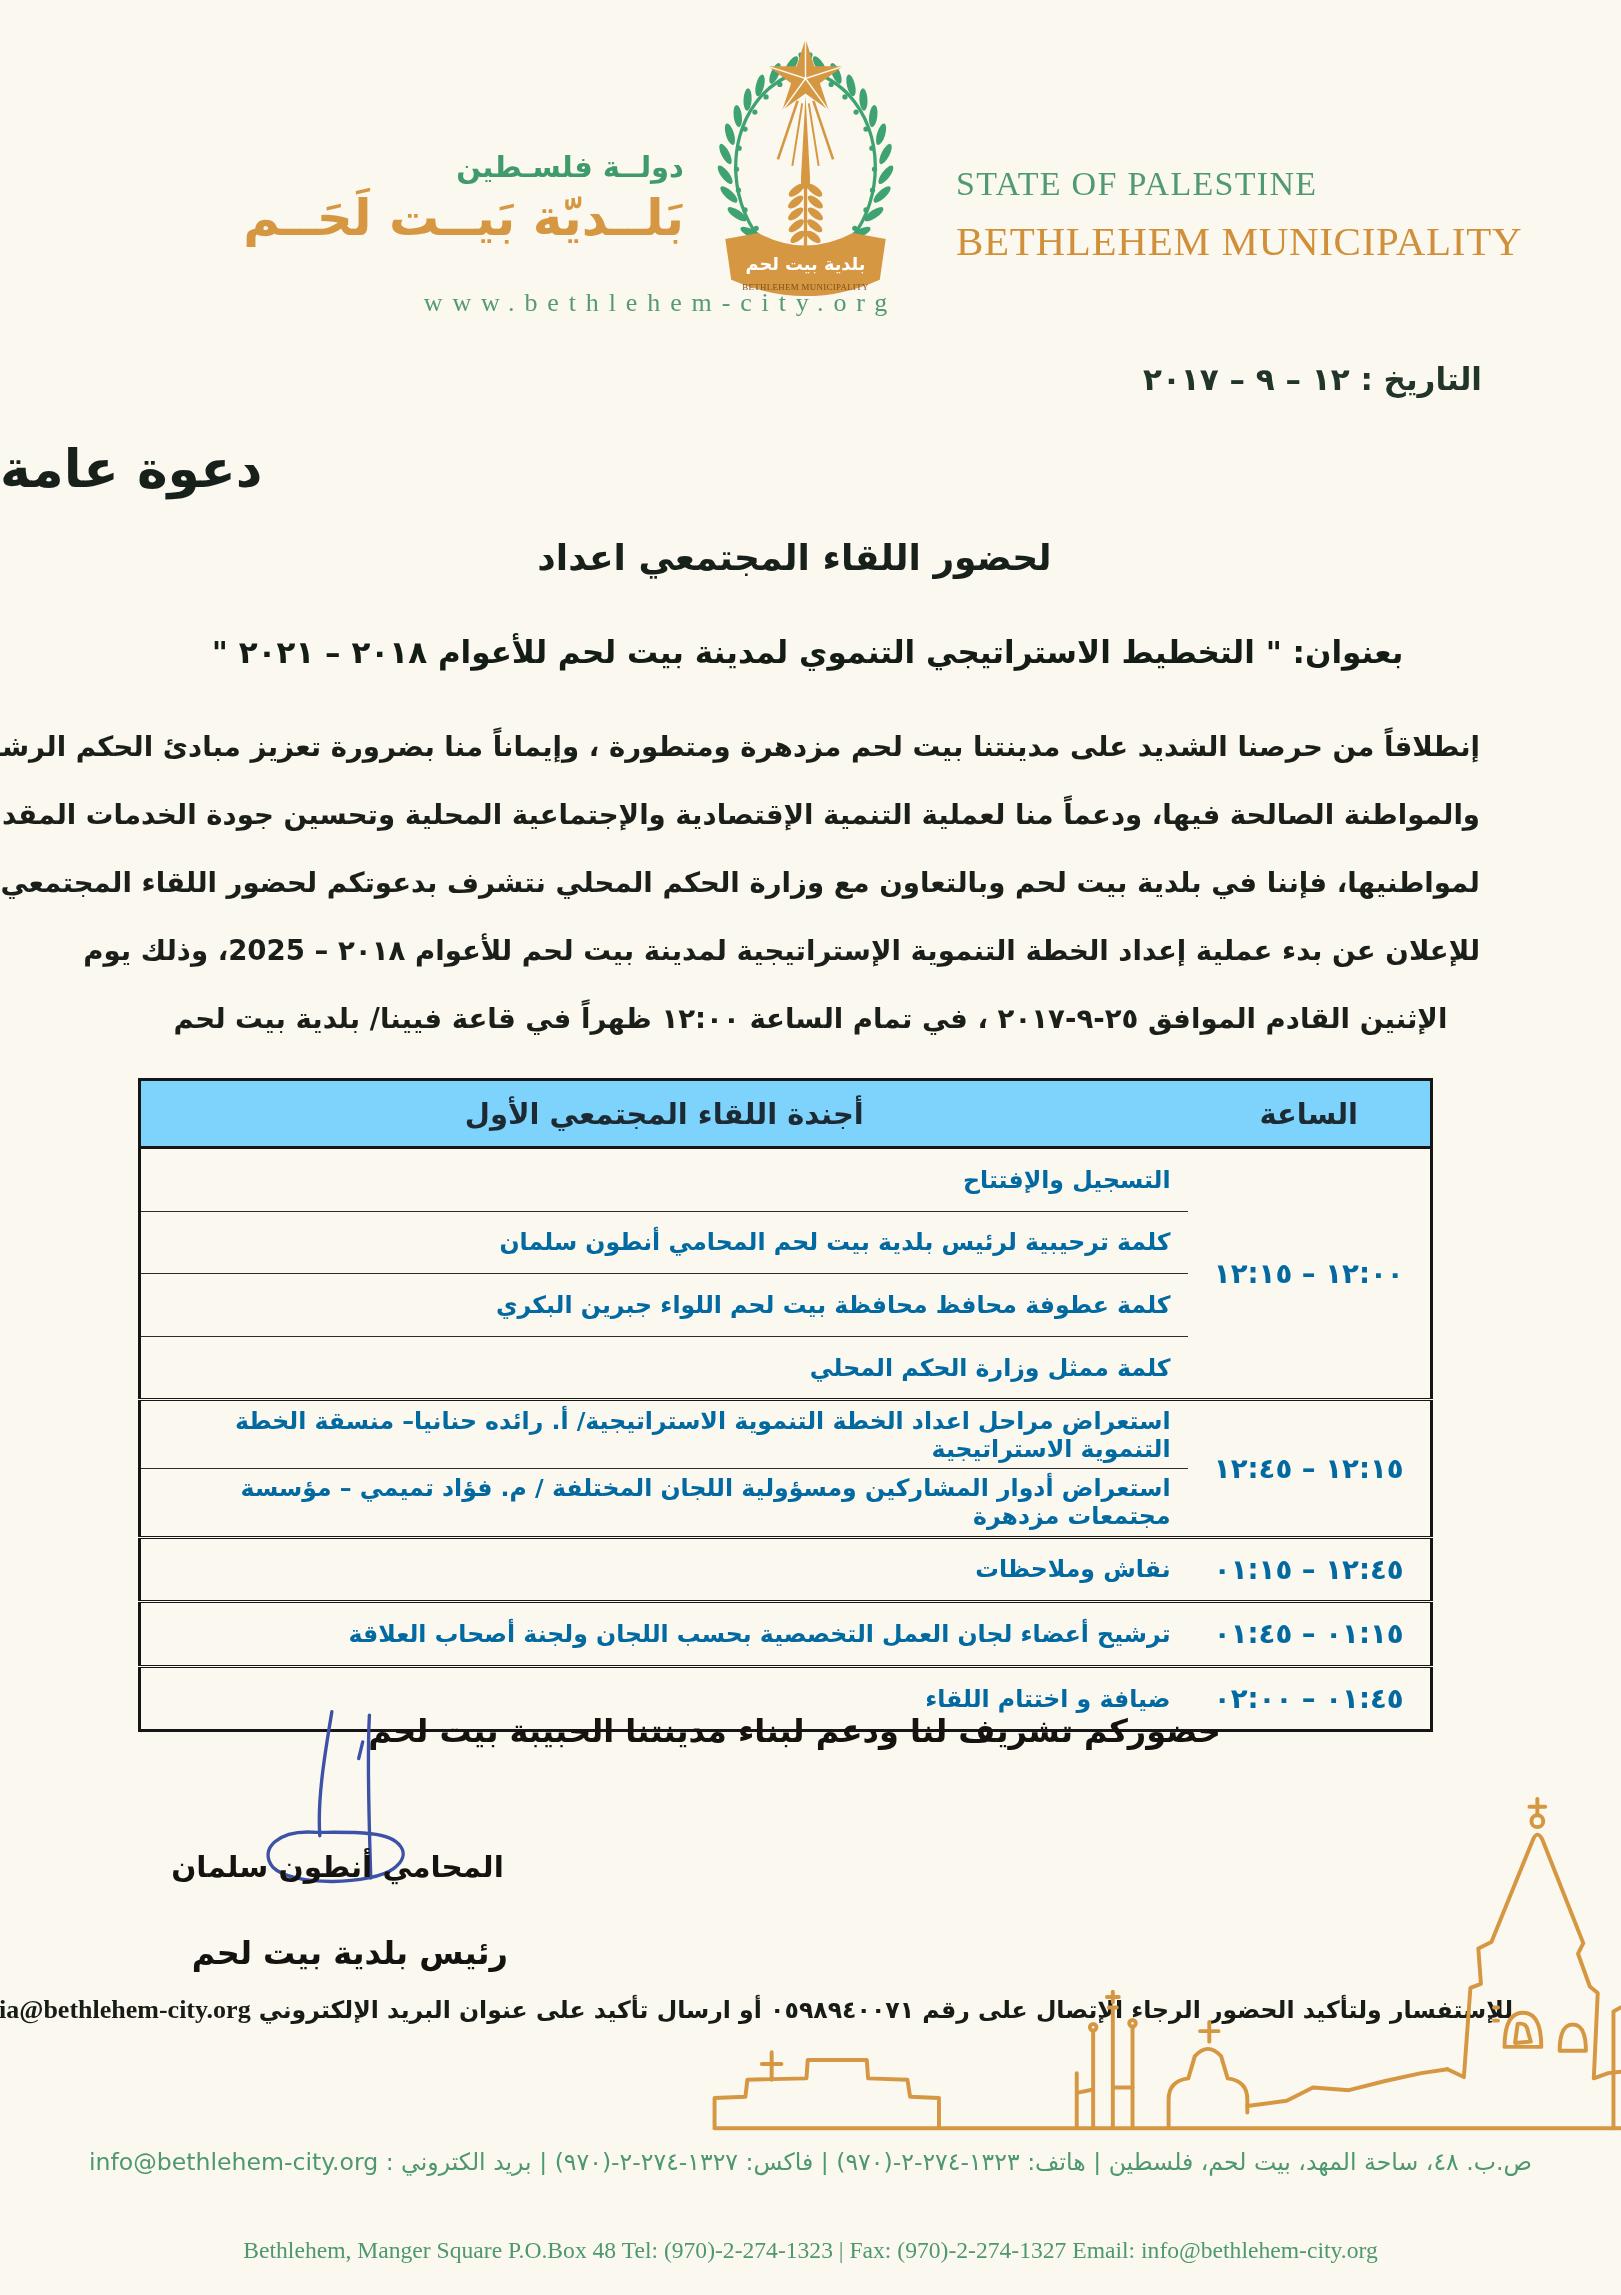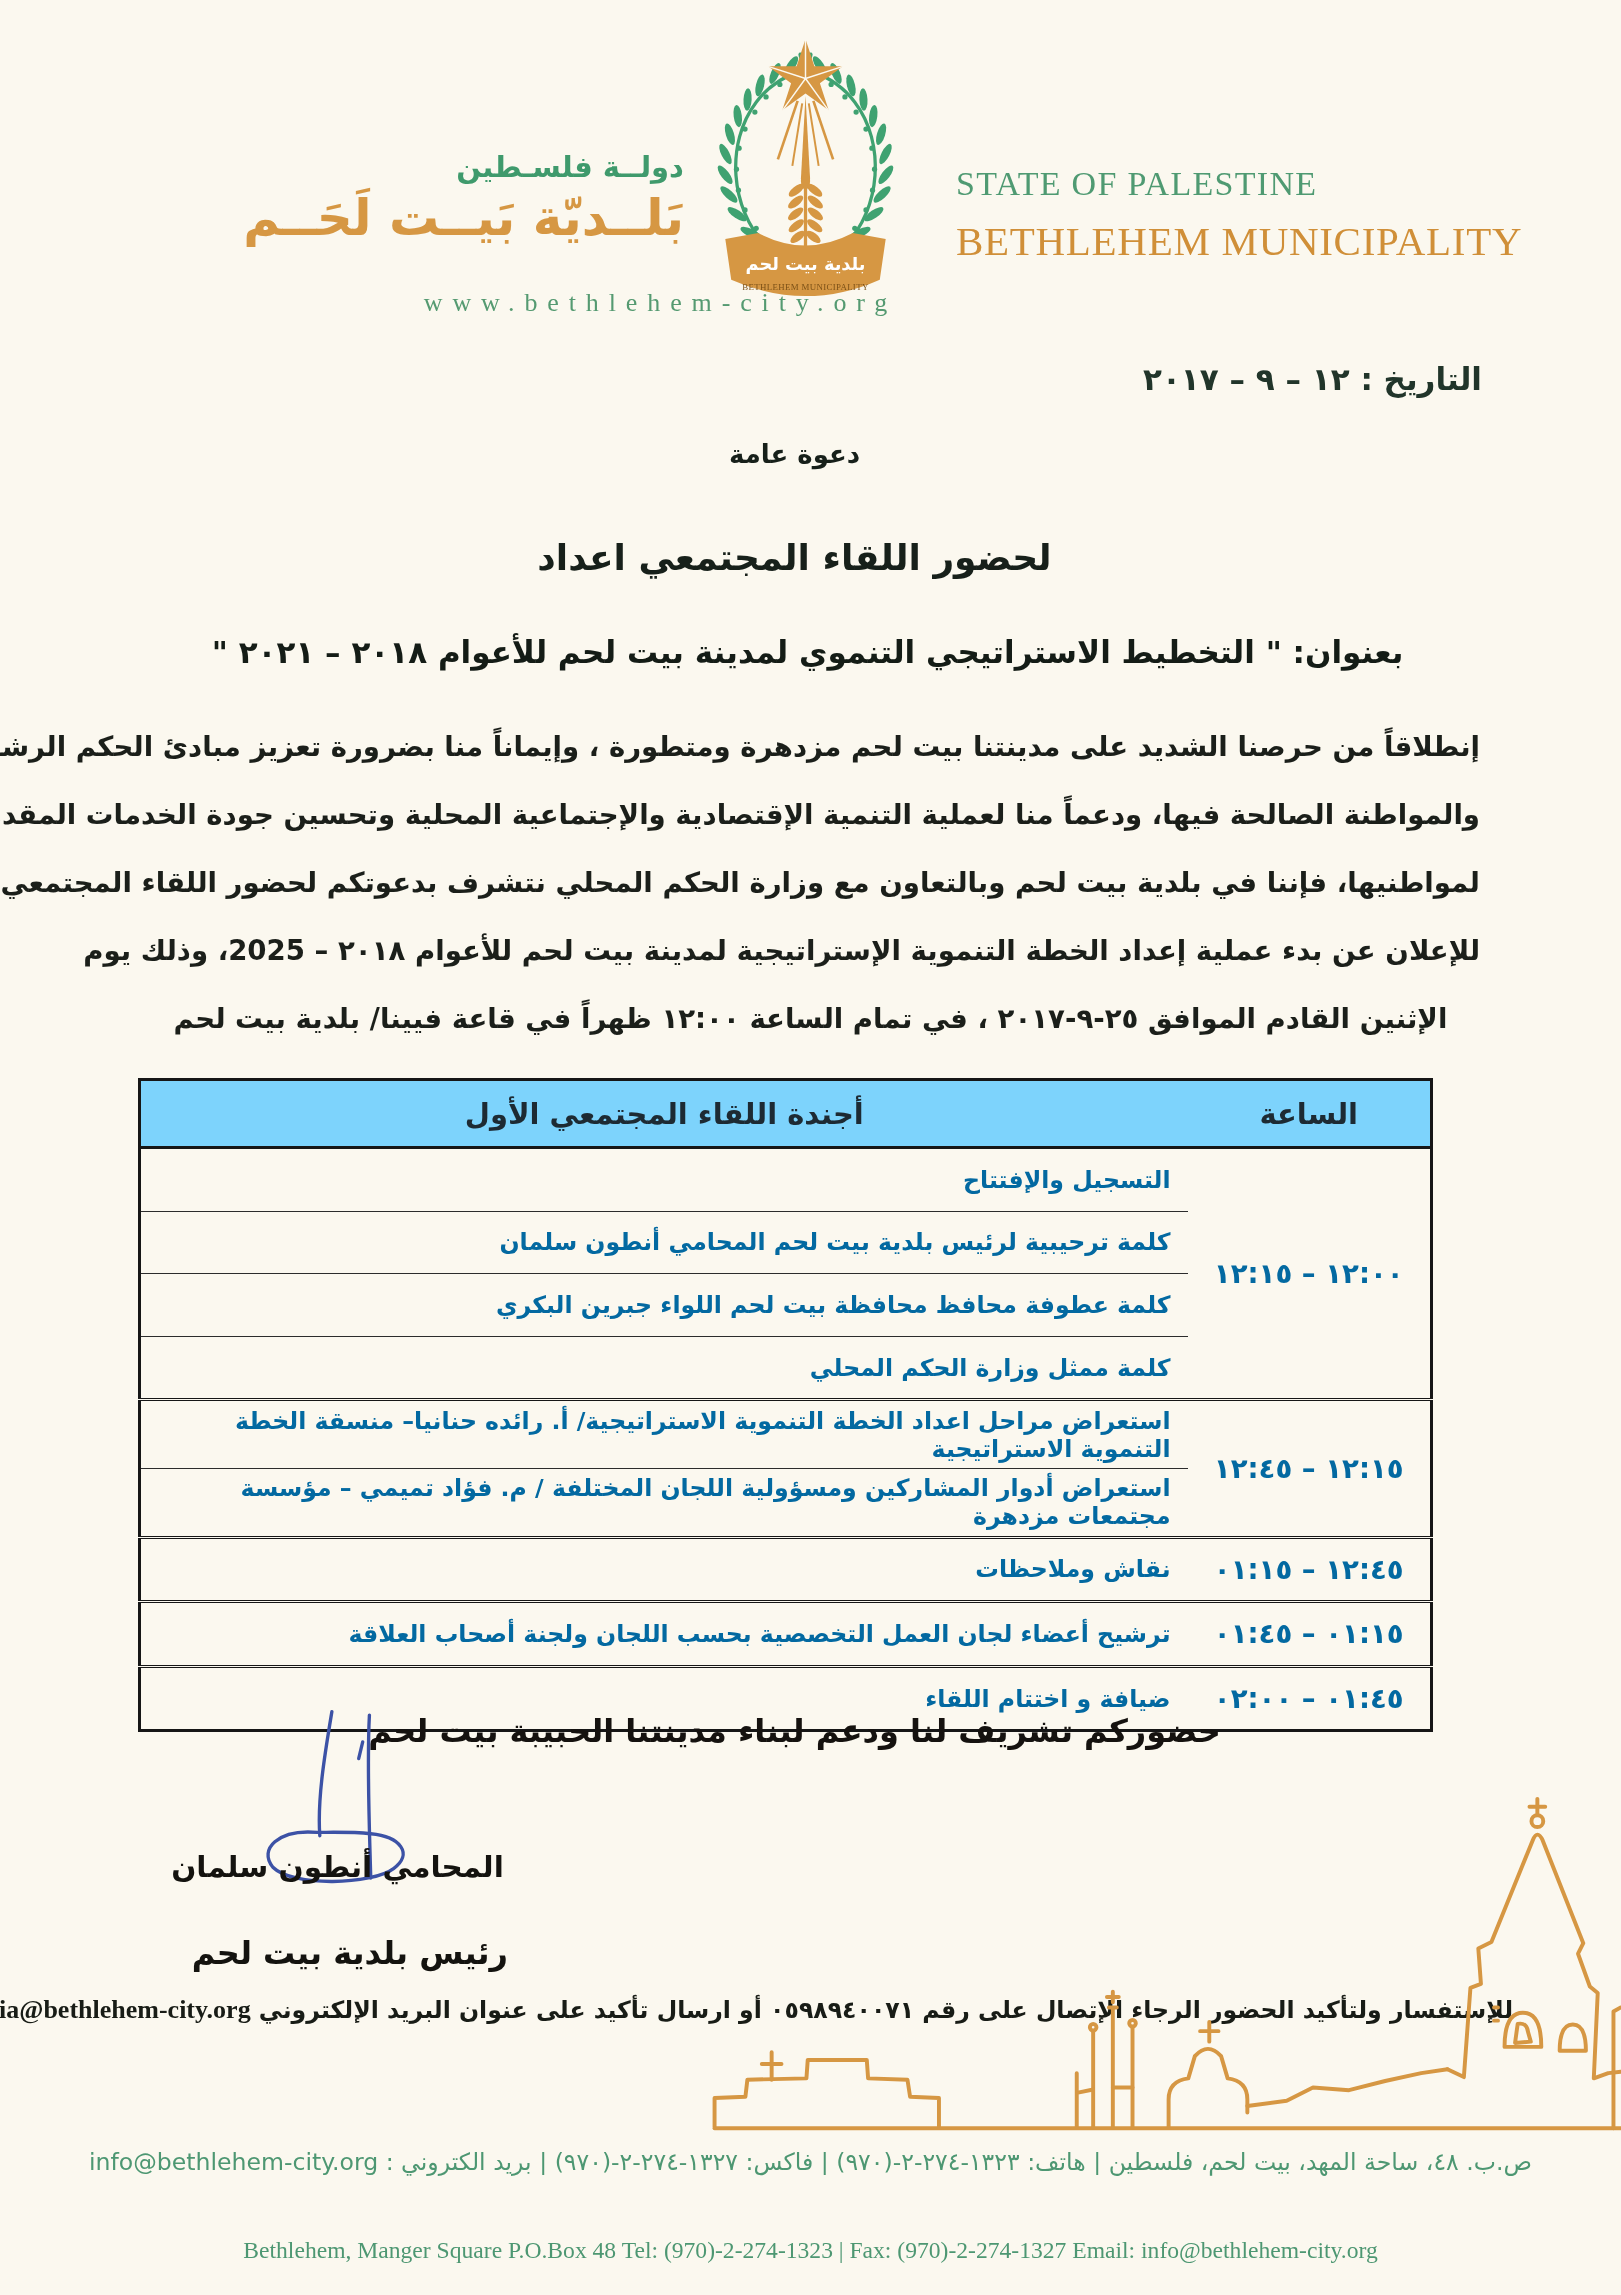--- a/index.html
+++ b/index.html
@@ -11,21 +11,21 @@
   .brand-ar .country{color:#3f9a6c;font-size:29px;font-weight:bold;line-height:1.1;}
   .brand-ar .city{color:#d69743;font-size:50px;font-weight:bold;line-height:1.15;margin-top:6.6px;}
   .brand-en{position:absolute;top:165px;left:956px;width:657px;text-align:left;}
   .brand-en .country{color:#4f9a72;font-size:34px;font-family:"Liberation Serif","DejaVu Serif",serif;letter-spacing:1.3px;}
   .brand-en .city{color:#d08f38;font-size:41px;font-family:"Liberation Serif","DejaVu Serif",serif;letter-spacing:0.7px;margin-top:14.4px;}
   .website{position:absolute;top:288px;left:0;width:1321px;text-align:center;color:#559a71;font-size:26px;font-family:"Liberation Serif","DejaVu Serif",serif;letter-spacing:0.38em;}
   .emblem{position:absolute;top:18.4px;left:684px;width:243px;height:284px;}
 
   
   .date-line{position:absolute;top:361px;right:139px;direction:rtl;color:#21352a;font-size:31px;font-weight:bold;}
-  .title{position:absolute;top:439px;left:0;width:1589px;text-align:center;direction:rtl;color:#17201a;font-size:26px;font-weight:bold;}
+  .title{position:absolute;top:439px;left:0;width:1589px;text-align:left;direction:rtl;color:#17201a;font-size:52px;font-weight:bold;}
   .subtitle{position:absolute;top:537px;left:0;width:1589px;text-align:center;direction:rtl;color:#17201a;font-size:36px;font-weight:bold;}
   .topic{position:absolute;top:634px;left:0;width:1615px;text-align:center;direction:rtl;color:#141c16;font-size:31px;font-weight:bold;}
   .body-par{position:absolute;top:713px;left:141px;width:1339px;direction:rtl;color:#1b1f1a;font-size:27.6px;font-weight:bold;}
   .body-par .jline{text-align:justify;text-align-last:justify;height:68px;line-height:68px;white-space:nowrap;}
   .body-par .cline{text-align:center;height:68px;line-height:68px;}
 
   
   .agenda-wrap{position:absolute;top:1078px;left:138px;width:1295px;}
   table.agenda{width:100%;border-collapse:collapse;direction:rtl;table-layout:fixed;}
   table.agenda col.c-time{width:244px;}

